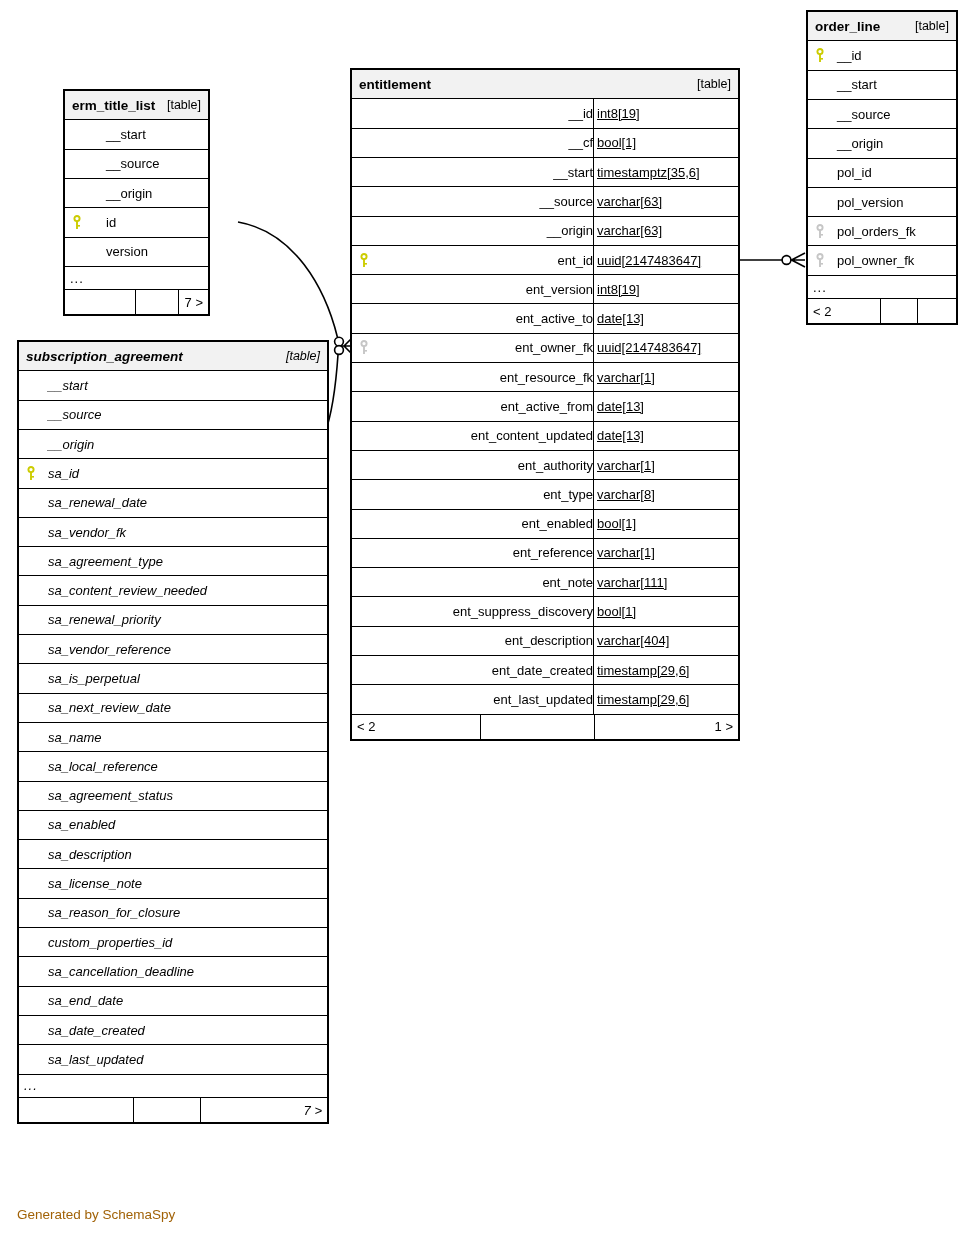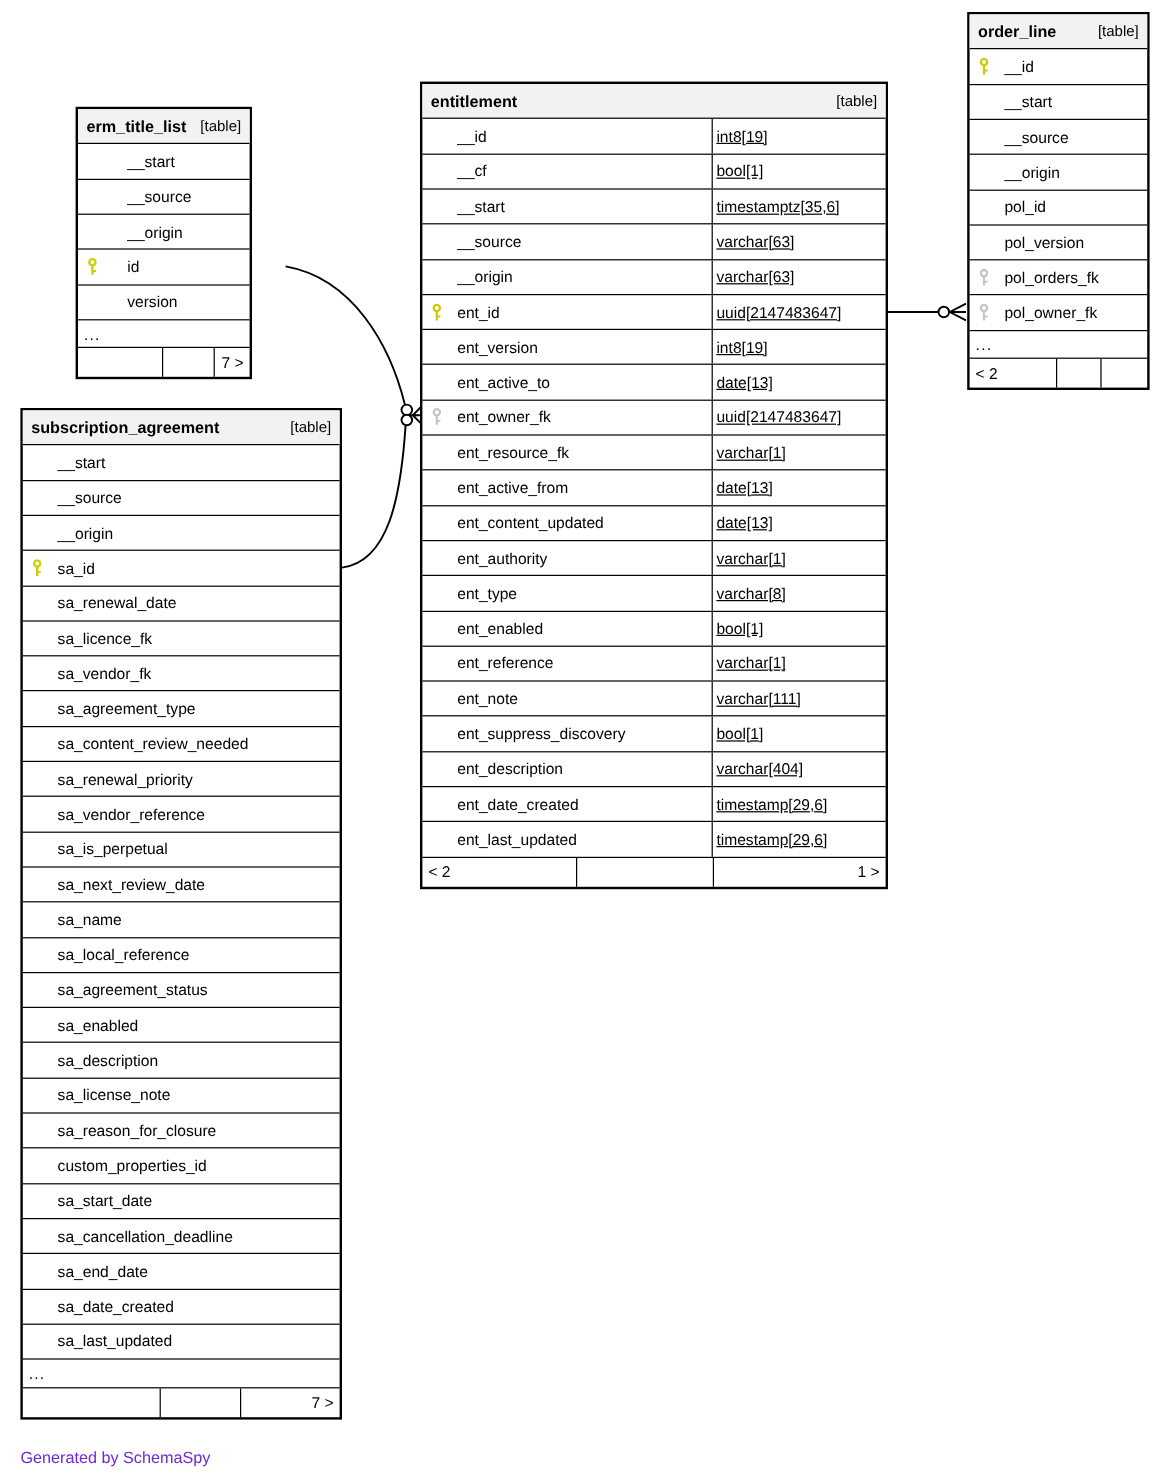--- a/index.html
+++ b/index.html
@@ -82,35 +82,35 @@
     display: flex;
     align-items: center;
     padding: 0 5px;
   }
   .f-cell + .f-cell { border-left: 1.4px solid #000000; }
   .f-cell.right { justify-content: flex-end; }
   .f-cell.grow { flex: 1; }
 
   
   .t-erm { left: 63px;  top: 89px;  width: 147px; }
-  .t-sub { left: 17px;  top: 340px; width: 268px; }
-  .t-ent { left: 350px; top: 68px;  width: 390px; }
+  .t-sub { left: 17px;  top: 340px; width: 312px; font-style: italic; }
+  .t-ent { left: 350px; top: 68px;  width: 390px; text-align: right; }
   .t-ord { left: 806px; top: 10px;  width: 152px; }
 
   .t-erm .f1 { width: 70px; }  .t-erm .f2 { width: 43px; }
   .t-sub .f1 { width: 114px; } .t-sub .f2 { width: 67px; }
   .t-ent .f1 { width: 128px; } .t-ent .f2 { width: 114px; }
   .t-ord .f1 { width: 72px; }  .t-ord .f2 { width: 37px; }
 
   .note {
     position: absolute;
     left: 17px;
     top: 1207px;
     font-size: 13.5px;
-    color: #6d28d9;
+    color: #a16207;
   }
 </style>
 </head>
 <body>
 
 <div class="canvas">
 
   <svg class="edges" width="972" height="1236" viewBox="0 0 972 1236">
     <g fill="none" stroke="#000000" stroke-width="1.6">
       <path d="M 238 222 C 294 232, 325 287, 337.5 337.5"></path>
@@ -192,24 +192,20 @@
             </svg>
           </span>
           <span class="col-name">sa_id</span>
         </div>
         <div class="row">
           <span class="key-slot"></span>
           <span class="col-name">sa_renewal_date</span>
         </div>
         <div class="row">
           <span class="key-slot"></span>
-          <span class="col-name">sa_licence_fk</span>
-        </div>
-        <div class="row">
-          <span class="key-slot"></span>
           <span class="col-name">sa_vendor_fk</span>
         </div>
         <div class="row">
           <span class="key-slot"></span>
           <span class="col-name">sa_agreement_type</span>
         </div>
         <div class="row">
           <span class="key-slot"></span>
           <span class="col-name">sa_content_review_needed</span>
         </div>
@@ -253,24 +249,20 @@
           <span class="key-slot"></span>
           <span class="col-name">sa_license_note</span>
         </div>
         <div class="row">
           <span class="key-slot"></span>
           <span class="col-name">sa_reason_for_closure</span>
         </div>
         <div class="row">
           <span class="key-slot"></span>
           <span class="col-name">custom_properties_id</span>
-        </div>
-        <div class="row">
-          <span class="key-slot"></span>
-          <span class="col-name">sa_start_date</span>
         </div>
         <div class="row">
           <span class="key-slot"></span>
           <span class="col-name">sa_cancellation_deadline</span>
         </div>
         <div class="row">
           <span class="key-slot"></span>
           <span class="col-name">sa_end_date</span>
         </div>
         <div class="row">

